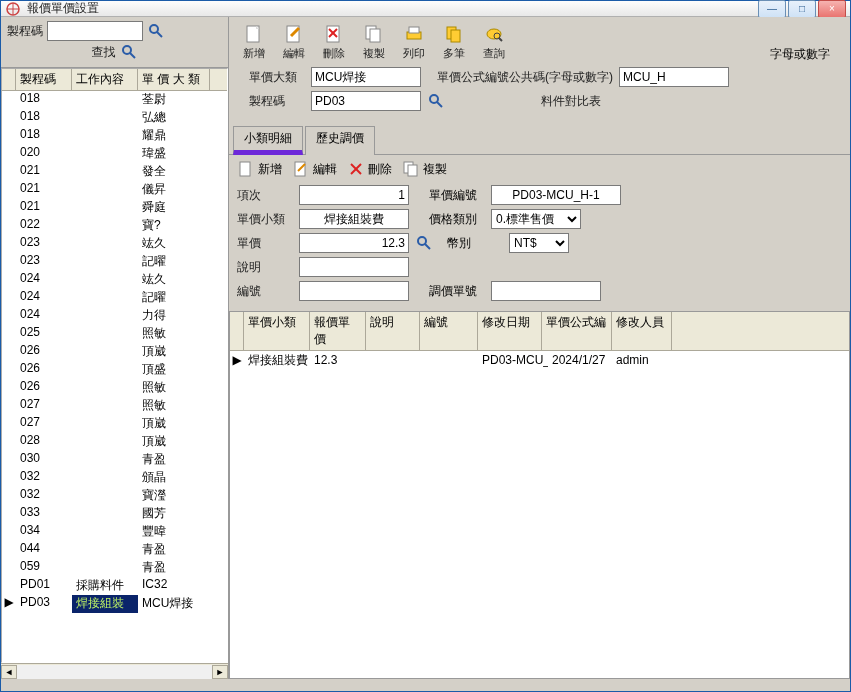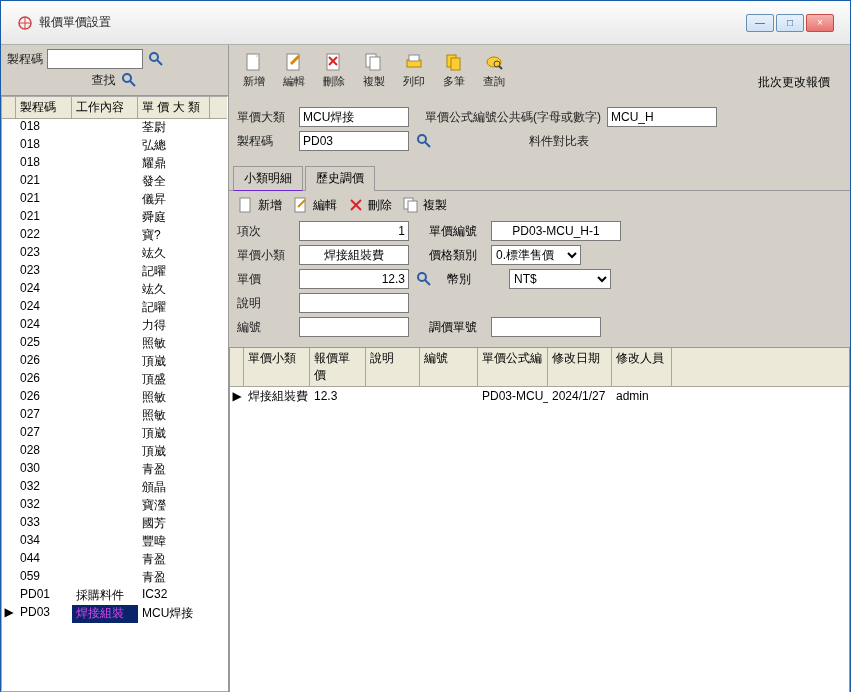--- a/index.html
+++ b/index.html
@@ -1,18 +1,18 @@
 <!DOCTYPE html>
 <html><head>
 <meta charset="utf-8">
 <style>
 * { box-sizing: border-box; margin: 0; padding: 0; font-family: "Microsoft JhengHei", "PMingLiU", sans-serif; font-size: 12px; }
 body { background: #fff; }
 .window { width: 851px; height: 692px; border: 1px solid #1a5ba8; background: #d4d0c8; position: relative; }
-.titlebar { height: 44px; background: linear-gradient(#fdfdfd, #e8e8e8); border-bottom: 1px solid #b0b0b0; display: flex; align-items: center; padding: 0 16px; }
+.titlebar { height: 16px; background: linear-gradient(#fdfdfd, #e8e8e8); border-bottom: 1px solid #b0b0b0; display: flex; align-items: center; padding: 0 4px; }
 .titlebar-icon { width: 16px; height: 16px; margin-right: 6px; display: inline-flex; align-items: center; justify-content: center; }
 .titlebar-title { flex: 1; color: #222; }
 .winbtns { display: flex; gap: 2px; }
 .winbtn { width: 28px; height: 18px; border: 1px solid #6a8fb5; border-radius: 2px; background: linear-gradient(#e8f1fb, #cfe2f6); display: flex; align-items: center; justify-content: center; font-size: 10px; color: #2b5c8e; cursor: default; }
 .winbtn.close { background: linear-gradient(#f6b3b0, #e97470); border-color: #c24c48; color: #fff; }
 .body { display: flex; height: calc(100% - 28px); }
 .left-panel { width: 228px; background: #d4d0c8; border-right: 1px solid #999; display: flex; flex-direction: column; }
 .search-area { padding: 4px 6px; border-bottom: 1px solid #999; background: #d4d0c8; }
 .search-row { display: flex; align-items: center; margin-bottom: 2px; gap: 4px; }
 .label { color: #222; }
@@ -21,43 +21,43 @@
 .left-grid { flex: 1; background: #fff; border: 1px inset #fff; overflow: hidden; position: relative; }
 .left-grid-header { display: flex; background: #ece9d8; border-bottom: 1px solid #aca899; position: sticky; top: 0; }
 .left-grid-header .hcell { padding: 2px 4px; border-right: 1px solid #aca899; font-weight: normal; }
 .left-grid-body { overflow-y: auto; height: calc(100% - 20px); }
 .lrow { display: flex; height: 18px; }
 .lrow .rowmarker { width: 14px; text-align: center; color: #000; }
 .lcell { padding: 0 4px; white-space: nowrap; overflow: hidden; }
 .c-code { width: 56px; }
 .c-work { width: 66px; }
 .c-cat { width: 72px; }
-.selected-cell { background: #0a246a; color: #d946ef; }
+.selected-cell { background: #0a246a; color: #bef264; }
 .hscroll { height: 16px; background: #ece9d8; border-top: 1px solid #aca899; display: flex; align-items: center; }
 .hscroll .arrow { width: 16px; height: 14px; background: #ece9d8; border: 1px solid #aca899; display: flex; align-items: center; justify-content: center; font-size: 9px; }
 .hscroll .track { flex: 1; background: #f0f0f0; height: 14px; }
 
 .right-panel { flex: 1; display: flex; flex-direction: column; background: #d4d0c8; }
 .toolbar { display: flex; align-items: flex-end; padding: 4px 6px 0 6px; background: #d4d0c8; gap: 2px; }
 .tbtn { width: 38px; display: flex; flex-direction: column; align-items: center; gap: 1px; cursor: default; padding: 2px; }
 .tbtn .ico { width: 22px; height: 22px; display: flex; align-items: center; justify-content: center; }
 .tbtn .tlbl { font-size: 11px; color: #222; }
 .toolbar-spacer { flex: 1; }
 .batch-link { color: #000; padding: 8px 14px 0 0; }
 
-.form-area { padding: 4px 8px; background: #d4d0c8; margin-top: 12px; }
+.form-area { padding: 4px 20px; background: #d4d0c8; }
 .form-row { display: flex; align-items: center; margin-bottom: 4px; gap: 6px; }
 .form-row .label { width: 56px; }
 .form-row .label.w2 { width: auto; margin-left: 10px; }
 .form-row input.textbox { width: 110px; }
 .form-row input.wide { width: 110px; }
 
 .tabs { display: flex; border-bottom: 1px solid #999; background: #d4d0c8; padding-left: 4px; padding-top: 6px; gap: 2px; }
 .tab { padding: 3px 10px; border: 1px solid #999; border-bottom: none; background: #d4d0c8; position: relative; top: 1px; }
-.tab.active { background: #d4d0c8; border-bottom: 1px solid #6d28d9; z-index: 2; }
+.tab.active { background: #d4d0c8; border-bottom: 5px solid #6d28d9; z-index: 2; }
 
 .subtoolbar { display: flex; align-items: center; padding: 4px 6px; gap: 6px; background: #d4d0c8; }
 .sbtn { display: flex; align-items: center; gap: 3px; padding: 1px 2px; }
 .sbtn .ico { width: 18px; height: 18px; display: flex; align-items: center; justify-content: center; }
 
 .detail-form { padding: 2px 8px 6px 8px; background: #d4d0c8; }
 .detail-form .form-row .label { width: 56px; }
 .detail-form .form-row input.textbox { width: 110px; text-align: center; }
 .detail-form .form-row input.num { text-align: right; }
 .detail-form .form-row .label2 { width: 56px; margin-left: 14px; }
@@ -139,20 +139,26 @@
               <div class="lcell c-cat">弘總</div>
             </div>
             <div class="lrow">
               <div class="rowmarker"></div>
               <div class="lcell c-code">018</div>
               <div class="lcell c-work"></div>
               <div class="lcell c-cat">耀鼎</div>
             </div>
             <div class="lrow">
               <div class="rowmarker"></div>
+              <div class="lcell c-code">020</div>
+              <div class="lcell c-work"></div>
+              <div class="lcell c-cat">瑋盛</div>
+            </div>
+            <div class="lrow">
+              <div class="rowmarker"></div>
               <div class="lcell c-code">021</div>
               <div class="lcell c-work"></div>
               <div class="lcell c-cat">發全</div>
             </div>
             <div class="lrow">
               <div class="rowmarker"></div>
               <div class="lcell c-code">021</div>
               <div class="lcell c-work"></div>
               <div class="lcell c-cat">儀昇</div>
             </div>
@@ -364,21 +370,21 @@
           <span class="ico">
               <svg width="20" height="20">
                 <ellipse cx="10" cy="10" rx="7" ry="5" fill="#fc3" stroke="#a80"></ellipse>
                 <circle cx="13" cy="12" r="3" fill="none" stroke="#444"></circle>
                 <line x1="15" y1="14" x2="18" y2="17" stroke="#444" stroke-width="2"></line>
               </svg>
             </span>
           <span class="tlbl">查詢</span>
         </div>
         <div class="toolbar-spacer"></div>
-        <span class="batch-link">批次更改報價</span>
+        <span class="batch-link">字母或數字</span>
       </div>
 
       <div class="form-area">
         <div class="form-row">
           <span class="label">單價大類</span>
           <input class="textbox wide" value="MCU焊接" style="">
           <span class="label w2">單價公式編號公共碼(字母或數字)</span>
           <input class="textbox wide" value="MCU_H" style="">
         </div>
         <div class="form-row">
@@ -453,43 +459,43 @@
         <div class="form-row">
           <span class="label">單價</span>
           <input class="textbox num" value="12.3" style="">
           <span class="mag">
               <svg width="16" height="16">
                 <circle cx="6" cy="6" r="4" fill="none" stroke="#2a5ca8" stroke-width="2"></circle>
                 <line x1="9" y1="9" x2="14" y2="14" stroke="#2a5ca8" stroke-width="2"></line>
               </svg>
             </span>
           <span class="label2" style="margin-left:8px">幣別</span>
-          <select class="combo" style="width:102px"><option>NT$</option></select>
+          <select class="combo" style="width:60px"><option>NT$</option></select>
         </div>
         <div class="form-row">
           <span class="label">說明</span>
           <input class="textbox longtext" value="" style="">
         </div>
         <div class="form-row">
           <span class="label">編號</span>
           <input class="textbox medtext" value="" style="">
           <span class="label2">調價單號</span>
           <input class="textbox medtext" value="" style="">
         </div>
       </div>
 
       <div class="detail-grid">
         <div class="dg-header">
           <div class="hcell" style="width:14px"></div>
           <div class="hcell dc1">單價小類</div>
           <div class="hcell dc2">報價單價</div>
           <div class="hcell dc3">說明</div>
           <div class="hcell dc4">編號</div>
+          <div class="hcell dc6">修改日期</div>
           <div class="hcell dc5">單價公式編</div>
-          <div class="hcell dc6">修改日期</div>
           <div class="hcell dc7">修改人員</div>
         </div>
         <div class="dg-body" id="dg-body">
             <div class="drow">
               <div class="rowmarker">▶</div>
               <div class="dcell dc1">焊接組裝費</div>
               <div class="dcell dc2">12.3</div>
               <div class="dcell dc3"></div>
               <div class="dcell dc4"></div>
               <div class="dcell dc5">PD03-MCU_</div>

